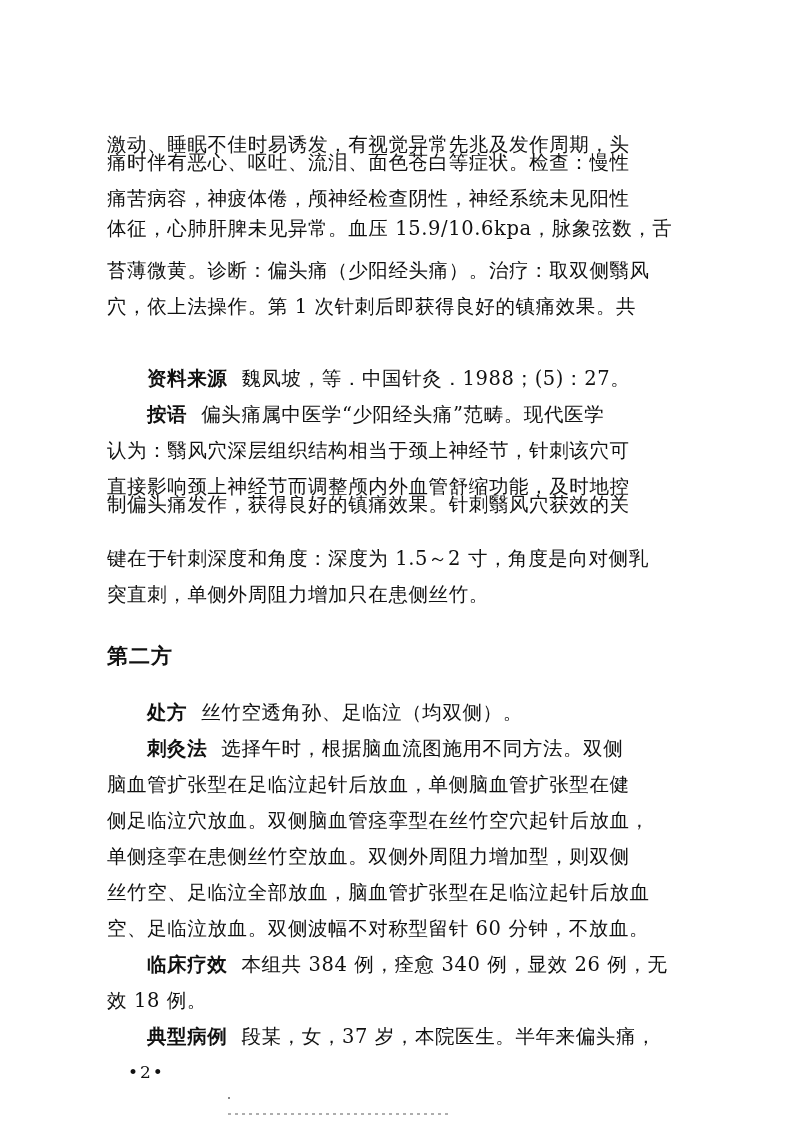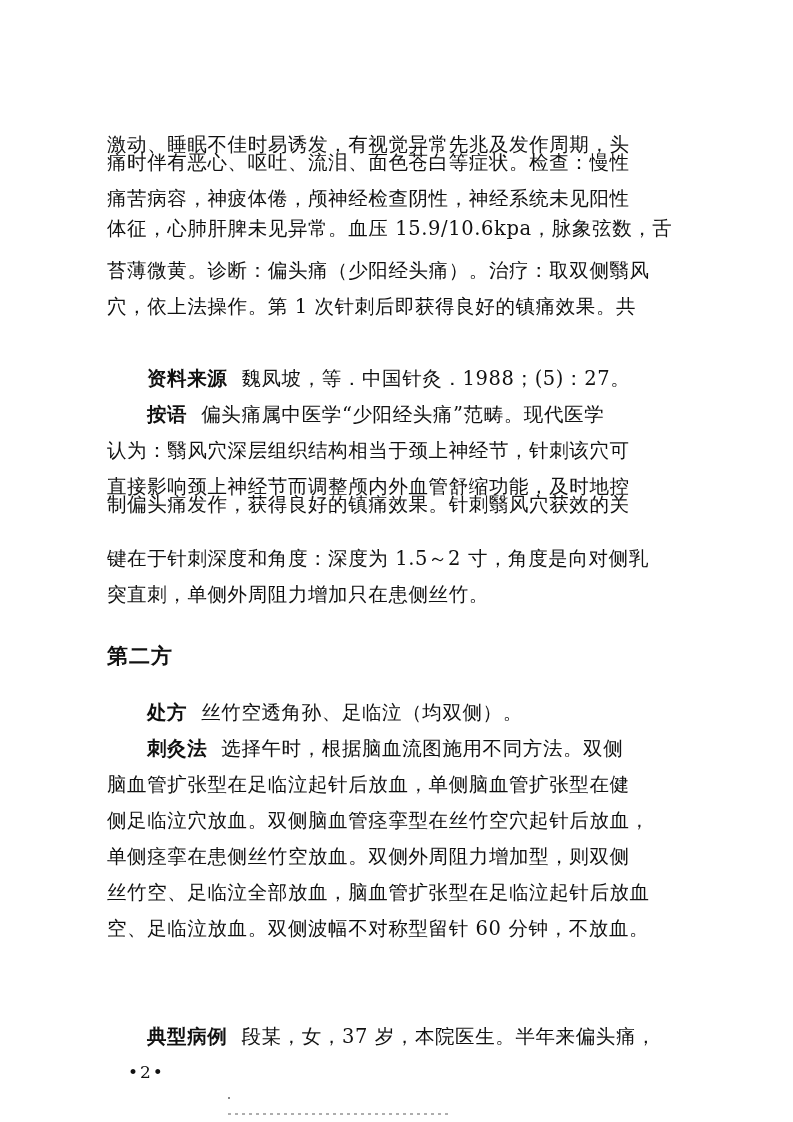--- a/index.html
+++ b/index.html
@@ -49,20 +49,24 @@
 
   <div class="line" style="top:772px">脑血管扩张型在足临泣起针后放血，单侧脑血管扩张型在健</div>
   <div class="line indent" style="top:736px">
     <span class="lbl">刺灸法</span><span>选择午时，根据脑血流图施用不同方法。双侧</span>
   </div>
   <div class="line" style="top:808px">侧足临泣穴放血。双侧脑血管痉挛型在丝竹空穴起针后放血，</div>
   <div class="line" style="top:844px">单侧痉挛在患侧丝竹空放血。双侧外周阻力增加型，则双侧</div>
   <div class="line" style="top:880px">丝竹空、足临泣全部放血，脑血管扩张型在足临泣起针后放血</div>
   <div class="line" style="top:916px">空、足临泣放血。双侧波幅不对称型留针 60 分钟，不放血。</div>
 
+  <div class="line indent" style="top:952px">
+    <span class="lbl">临床疗效</span><span>本组共 384 例，痊愈 340 例，显效 26 例，无</span>
+  </div>
+  <div class="line" style="top:988px">效 18 例。</div>
 
   <div class="line indent" style="top:1024px">
     <span class="lbl">典型病例</span><span>段某，女，37 岁，本院医生。半年来偏头痛，</span>
   </div>
 
   <div class="pagenum" style="top:1062px">•2•</div>
 
   <div class="dot" style="left:228px;top:1097px"></div>
   <div class="artifact" style="left:228px;top:1113px;width:220px"></div>
 </div>

